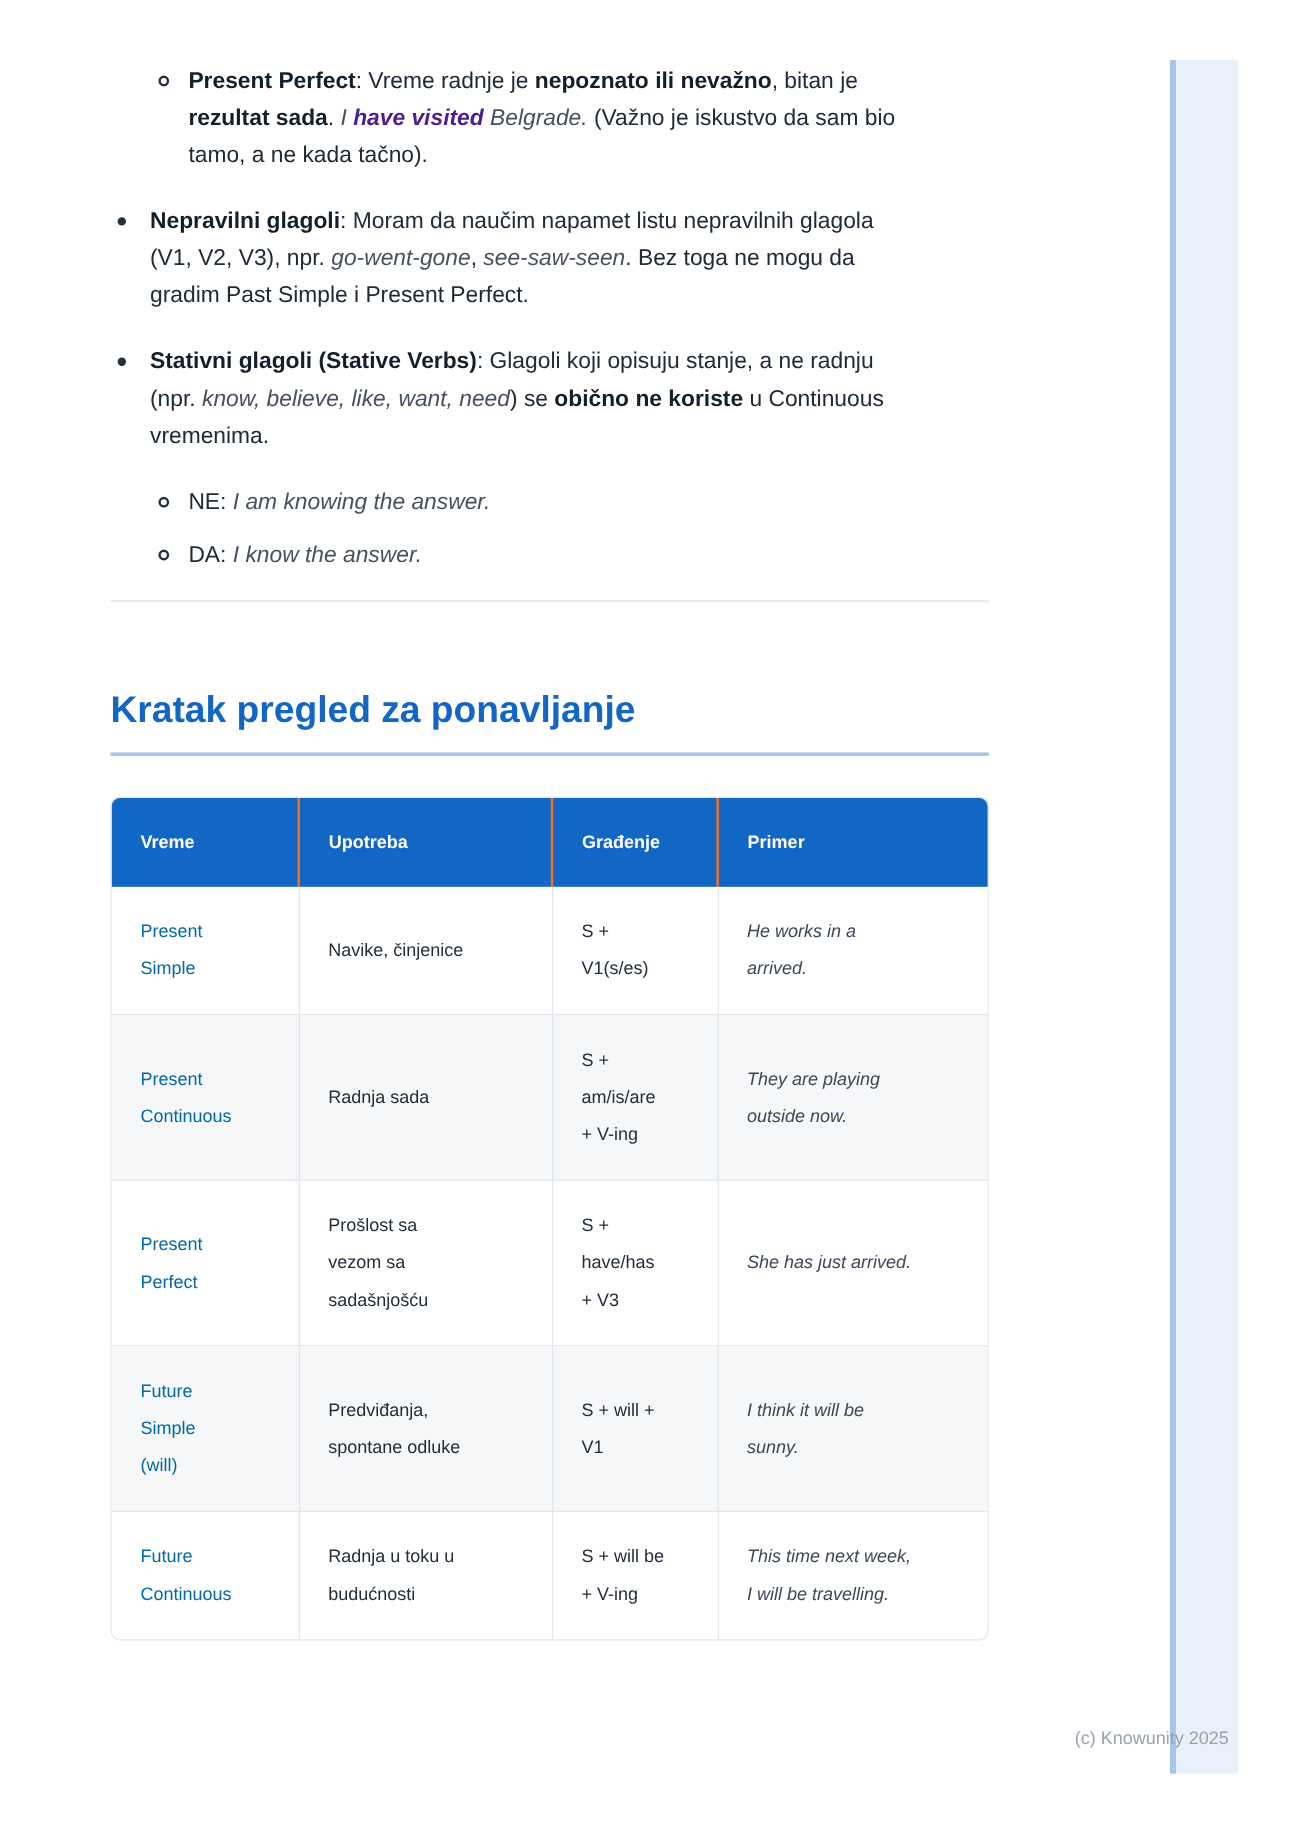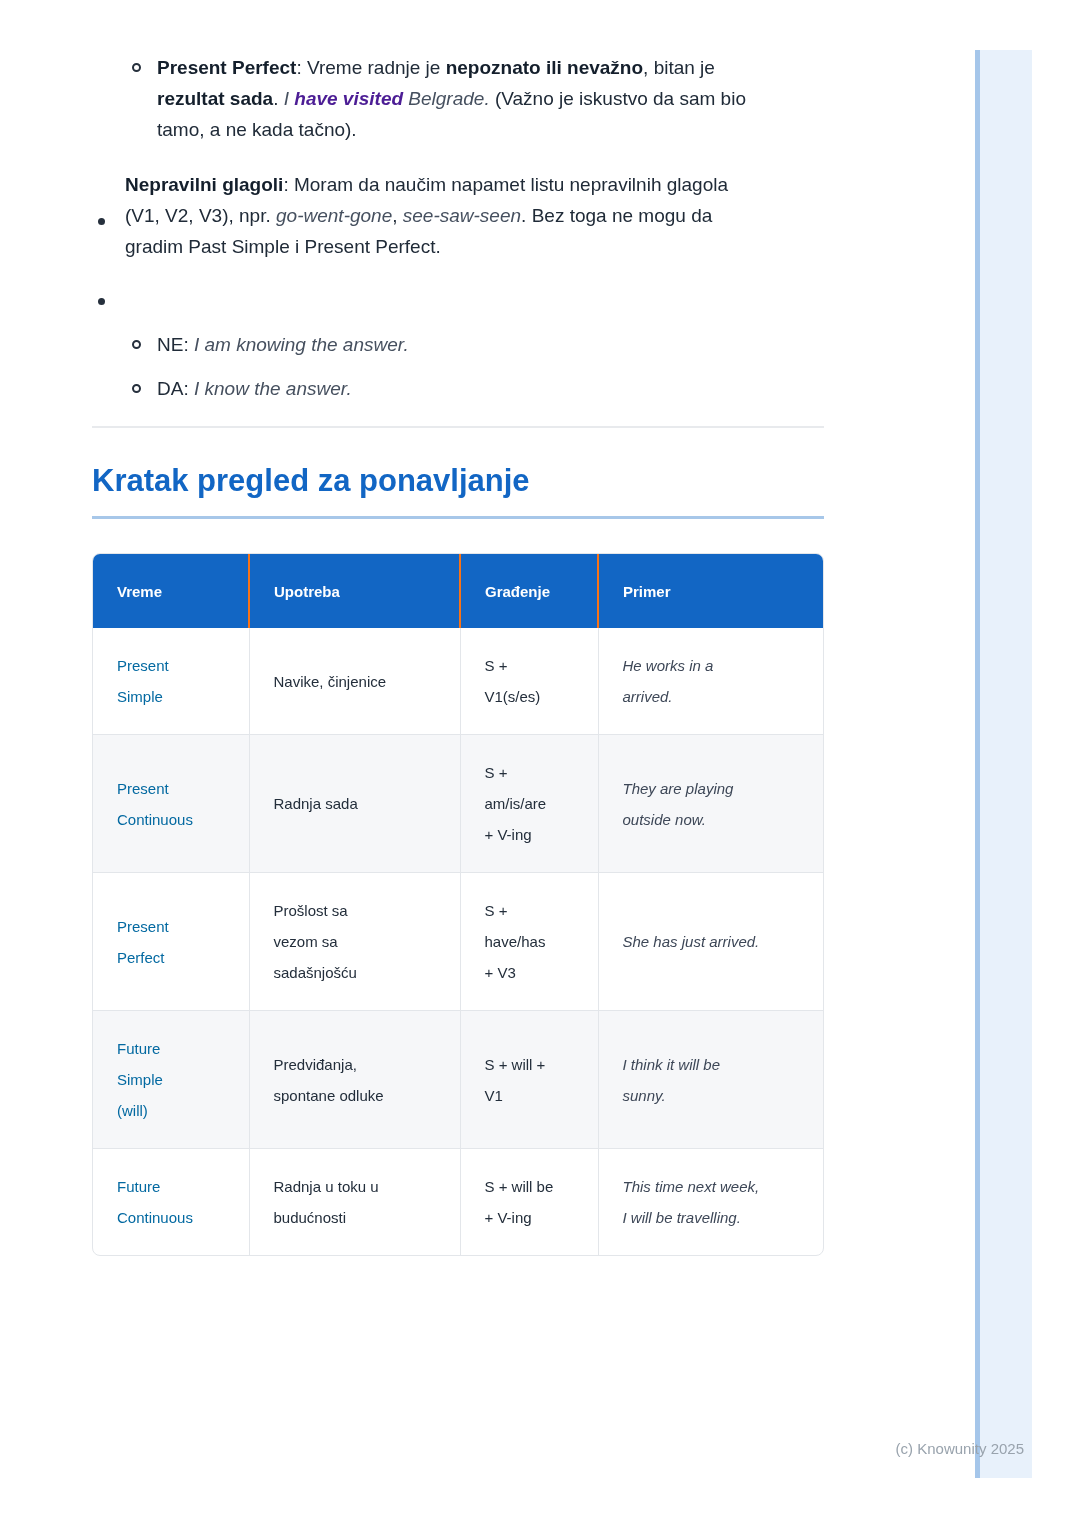--- a/index.html
+++ b/index.html
@@ -10,36 +10,36 @@
   
   .stripe { position:absolute; top:50px; right:48px; width:57px; height:1428px;
             background:#e8f1fb; border-left:5px solid #a5c6ea; }
 
   .content { position:absolute; left:92px; top:0; width:732px; padding-top:52px;
              color:#202b38; font-size:19px; line-height:31px; }
 
   
   .li { display:flex; margin-bottom:24px; }
   .li.lvl2 { padding-left:40px; }
-  .li.lvl1 { padding-left:6px;align-items:center; }
+  .li.lvl1 { padding-left:6px; }
   .li .mk { flex:0 0 27px; display:flex; }
   .li.lvl2 .mk { flex:0 0 25px; }
   .dot  { width:7px; height:7px; border-radius:50%; background:#26303d; margin-top:12px; }
   .ring { width:9px; height:9px; border:2px solid #26303d; border-radius:50%; margin-top:11px; background:transparent; }
   .tx { white-space:pre-wrap; }
   .tx .b { font-weight:700; color:#141f2c; }
   .tx .i { font-style:italic; color:#46505f; }
   .tx .b.i { color:#4c1d95; }
   .sub { margin-bottom:13px;text-align:right; }
   .sub:first-of-type { margin-top:0; }
   #bullets .li.sub { margin-bottom:13px; }
 
   .divider { height:2px; background:#e8eaed; margin-top:22px; }
 
-  h1.title { margin-top:34px; font-size:31px; line-height:38px; font-weight:700;
+  h1.title { margin-top:71px; font-size:31px; line-height:38px; font-weight:700;
              color:#1266c4; letter-spacing:0; }
   .underline { height:3px; background:#a7c7e9; margin-top:16px; }
 
   
   .tablewrap { margin-top:34px; border:1px solid #e3e6ea; border-radius:8px; overflow:hidden; background:#fff; }
   table { width:100%; border-collapse:collapse; table-layout:fixed; font-size:15px; }
   th { background:#1266c4; color:#ffffff; font-weight:700; text-align:left;
        height:74px; vertical-align:middle; padding-left:24px; }
   th + th { border-left:2px solid #f97316; }
   td { vertical-align:middle; padding:22px 18px 22px 24px; line-height:31px;
@@ -74,20 +74,23 @@
             <span class="dot"></span>
           </span>
           <div class="tx"><span class="b ">Nepravilni glagoli</span><span class="">: Moram da naučim napamet listu nepravilnih glagola
 (V1, V2, V3), npr. </span><span class="i">go-went-gone</span><span class="">, </span><span class="i">see-saw-seen</span><span class="">. Bez toga ne mogu da
 gradim Past Simple i Present Perfect.</span></div>
         </div>
         <div class="li lvl1">
           <span class="mk">
             <span class="dot"></span>
           </span>
+          <div class="tx"><span class="b ">Stativni glagoli (Stative Verbs)</span><span class="">: Glagoli koji opisuju stanje, a ne radnju
+(npr. </span><span class="i">know, believe, like, want, need</span><span class="">) se </span><span class="b ">obično ne koriste</span><span class=""> u Continuous
+vremenima.</span></div>
         </div>
         <div class="li lvl2 sub">
           <span class="mk">
             <span class="ring"></span>
           </span>
           <div class="tx"><span class="">NE: </span><span class="i">I am knowing the answer.</span></div>
         </div>
         <div class="li lvl2 sub">
           <span class="mk">
             <span class="ring"></span>

